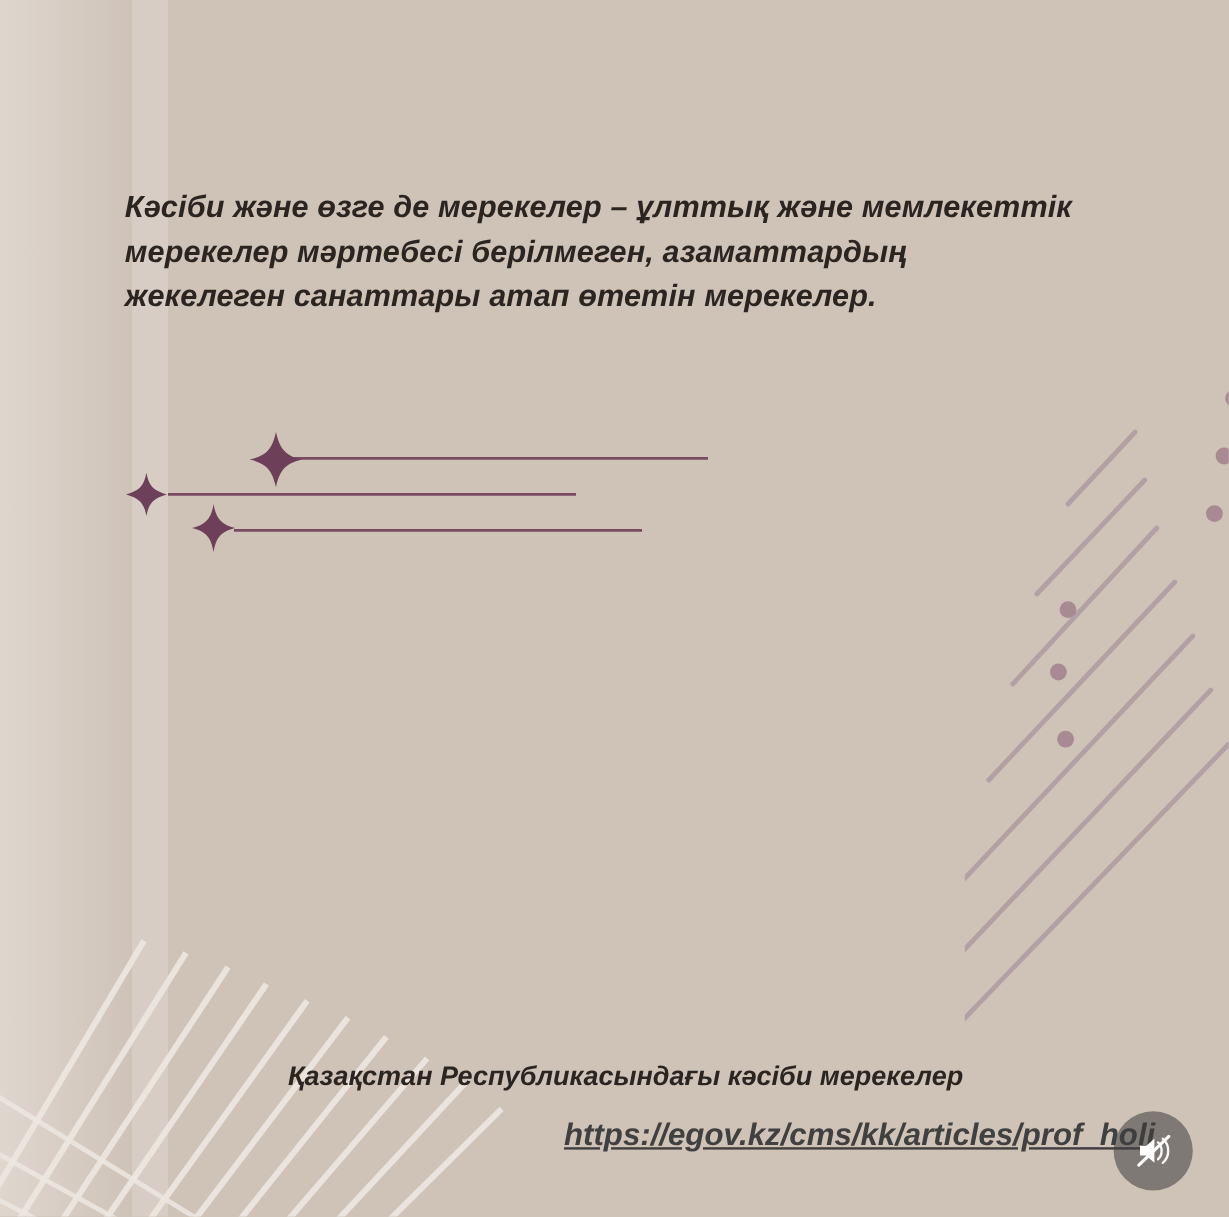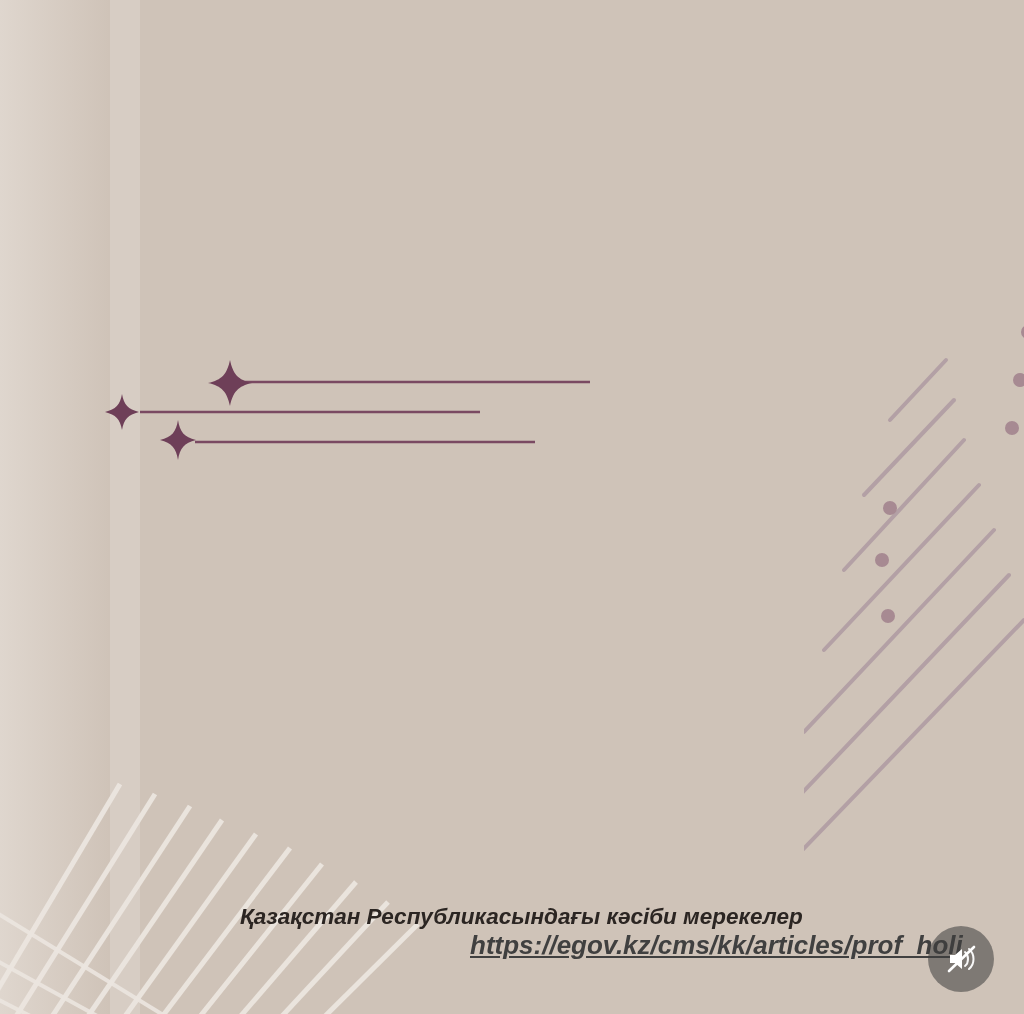--- a/index.html
+++ b/index.html
@@ -78,21 +78,20 @@
 
   .caption {
     position: absolute;
     left: 240px;
     top: 884px;
     width: 760px;
     font-size: 22.5px;
     font-weight: bold;
     font-style: italic;
     color: #2b2522;
-    margin-top: 20px;
   }
   .link {
     position: absolute;
     left: 470px;
     top: 930px;
     font-size: 26px;
     font-weight: bold;
     font-style: italic;
     color: #404040;
     text-decoration: underline;
@@ -198,20 +197,21 @@
         <line x1="95" y1="82" x2="435" y2="82"></line>
       </g>
       <g fill="#6e3f58">
         <path d="M130 0 C133 14 138 20 152 23 C138 26 133 32 130 46 C127 32 122 26 108 23 C122 20 127 14 130 0 Z"></path>
         <path d="M22 34 C24 45 28 49 39 52 C28 55 24 59 22 70 C20 59 16 55 5 52 C16 49 20 45 22 34 Z"></path>
         <path d="M78 60 C80 72 84 77 96 80 C84 83 80 88 78 100 C76 88 72 83 60 80 C72 77 76 72 78 60 Z"></path>
       </g>
     </svg>
   </div>
 
+  <div class="para para-1">Кәсіби және өзге де мерекелер – ұлттық және мемлекеттік мерекелер мәртебесі берілмеген, азаматтардың жекелеген санаттары атап өтетін мерекелер.</div>
 
 
   <div class="caption">Қазақстан Республикасындағы кәсіби мерекелер</div>
 
   <div class="link">https://egov.kz/cms/kk/articles/prof_holi</div>
 
   <div class="mute-btn">
     <svg width="34" height="34" viewBox="0 0 34 34">
       <path d="M6 13 H11 L18 7 V27 L11 21 H6 Z" fill="#ffffff"></path>
       <path d="M21 10 C25 13 25 21 21 24" stroke="#ffffff" stroke-width="2" fill="none" stroke-linecap="round" opacity="0.95"></path>

